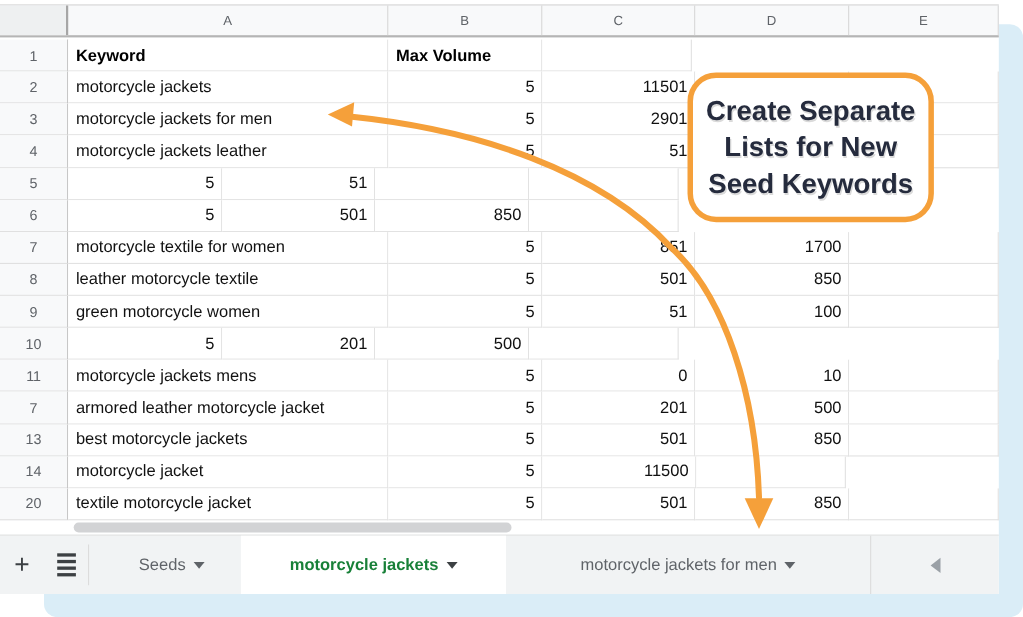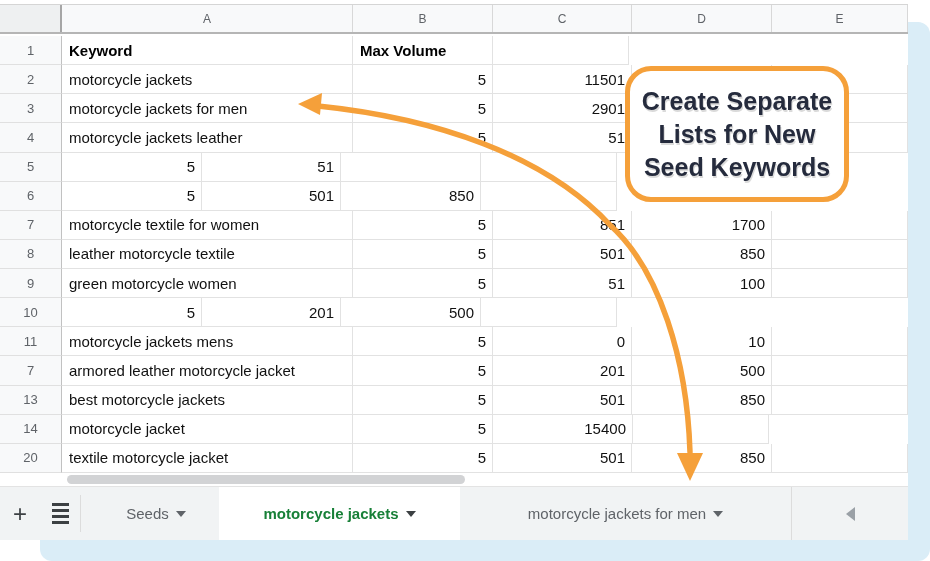--- a/index.html
+++ b/index.html
@@ -179,21 +179,21 @@
           <div class="cell w-a text">best motorcycle jackets</div>
           <div class="cell w-b num">5</div>
           <div class="cell w-c num">501</div>
           <div class="cell w-d num">850</div>
           <div class="cell w-e text"></div>
         </div>
         <div class="row">
           <div class="rownum">14</div>
           <div class="cell w-a text">motorcycle jacket</div>
           <div class="cell w-b num">5</div>
-          <div class="cell w-d num">15400</div>
+          <div class="cell w-d num">11500</div>
           <div class="cell w-e text"></div>
         </div>
         <div class="row">
           <div class="rownum">20</div>
           <div class="cell w-a text">textile motorcycle jacket</div>
           <div class="cell w-b num">5</div>
           <div class="cell w-c num">501</div>
           <div class="cell w-d num">850</div>
           <div class="cell w-e text"></div>
         </div>

